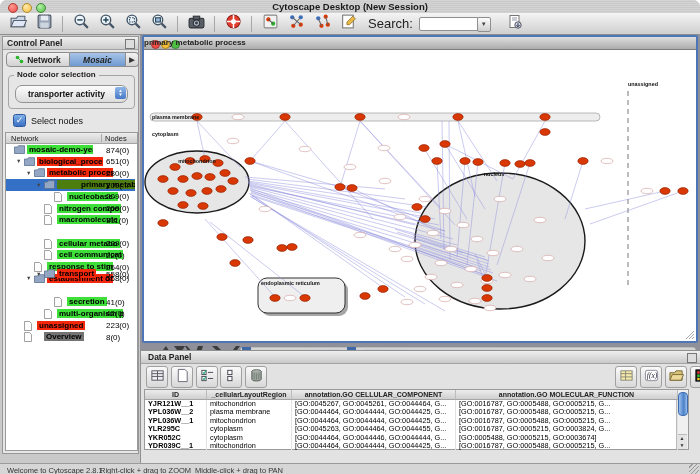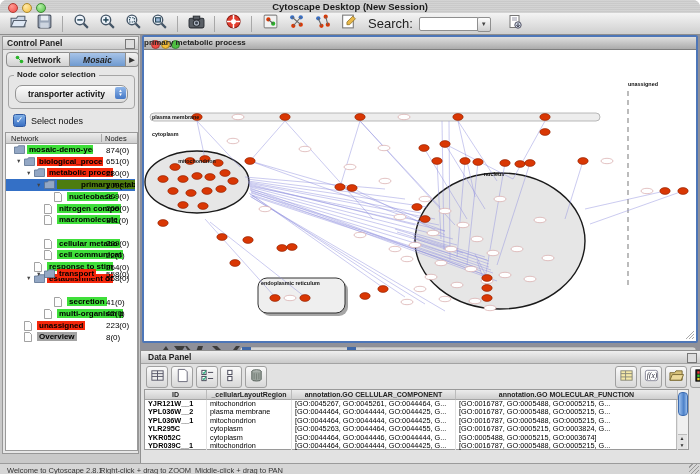--- a/index.html
+++ b/index.html
@@ -422,21 +422,21 @@
             </span>
             <span class="lab" style="left:31px;background:#f5270b;">unassigned</span>
             <span class="cnt">223(0)</span>
           </div>
           <div class="trow" style="top: 187.2px;">
             <span style="left:18px;position:absolute;">
               <svg width="8" height="10" viewBox="0 0 8 10">
                 <path d="M0.5 0.5 h5 l2 2 v7 h-7z" fill="#fdfdfd" stroke="#8a8a8a" stroke-width="0.8"></path>
               </svg>
             </span>
-            <span class="lab" style="left:31px;background:#a3a3a3;">Overview</span>
+            <span class="lab" style="left:38px;background:#737373;">Overview</span>
             <span class="cnt">8(0)</span>
           </div>
         </div>
     </div>
   </div>
 
   <div class="desktop">
     <div class="netwin">
       <div class="netbar">
         <div class="ntl r"></div>

